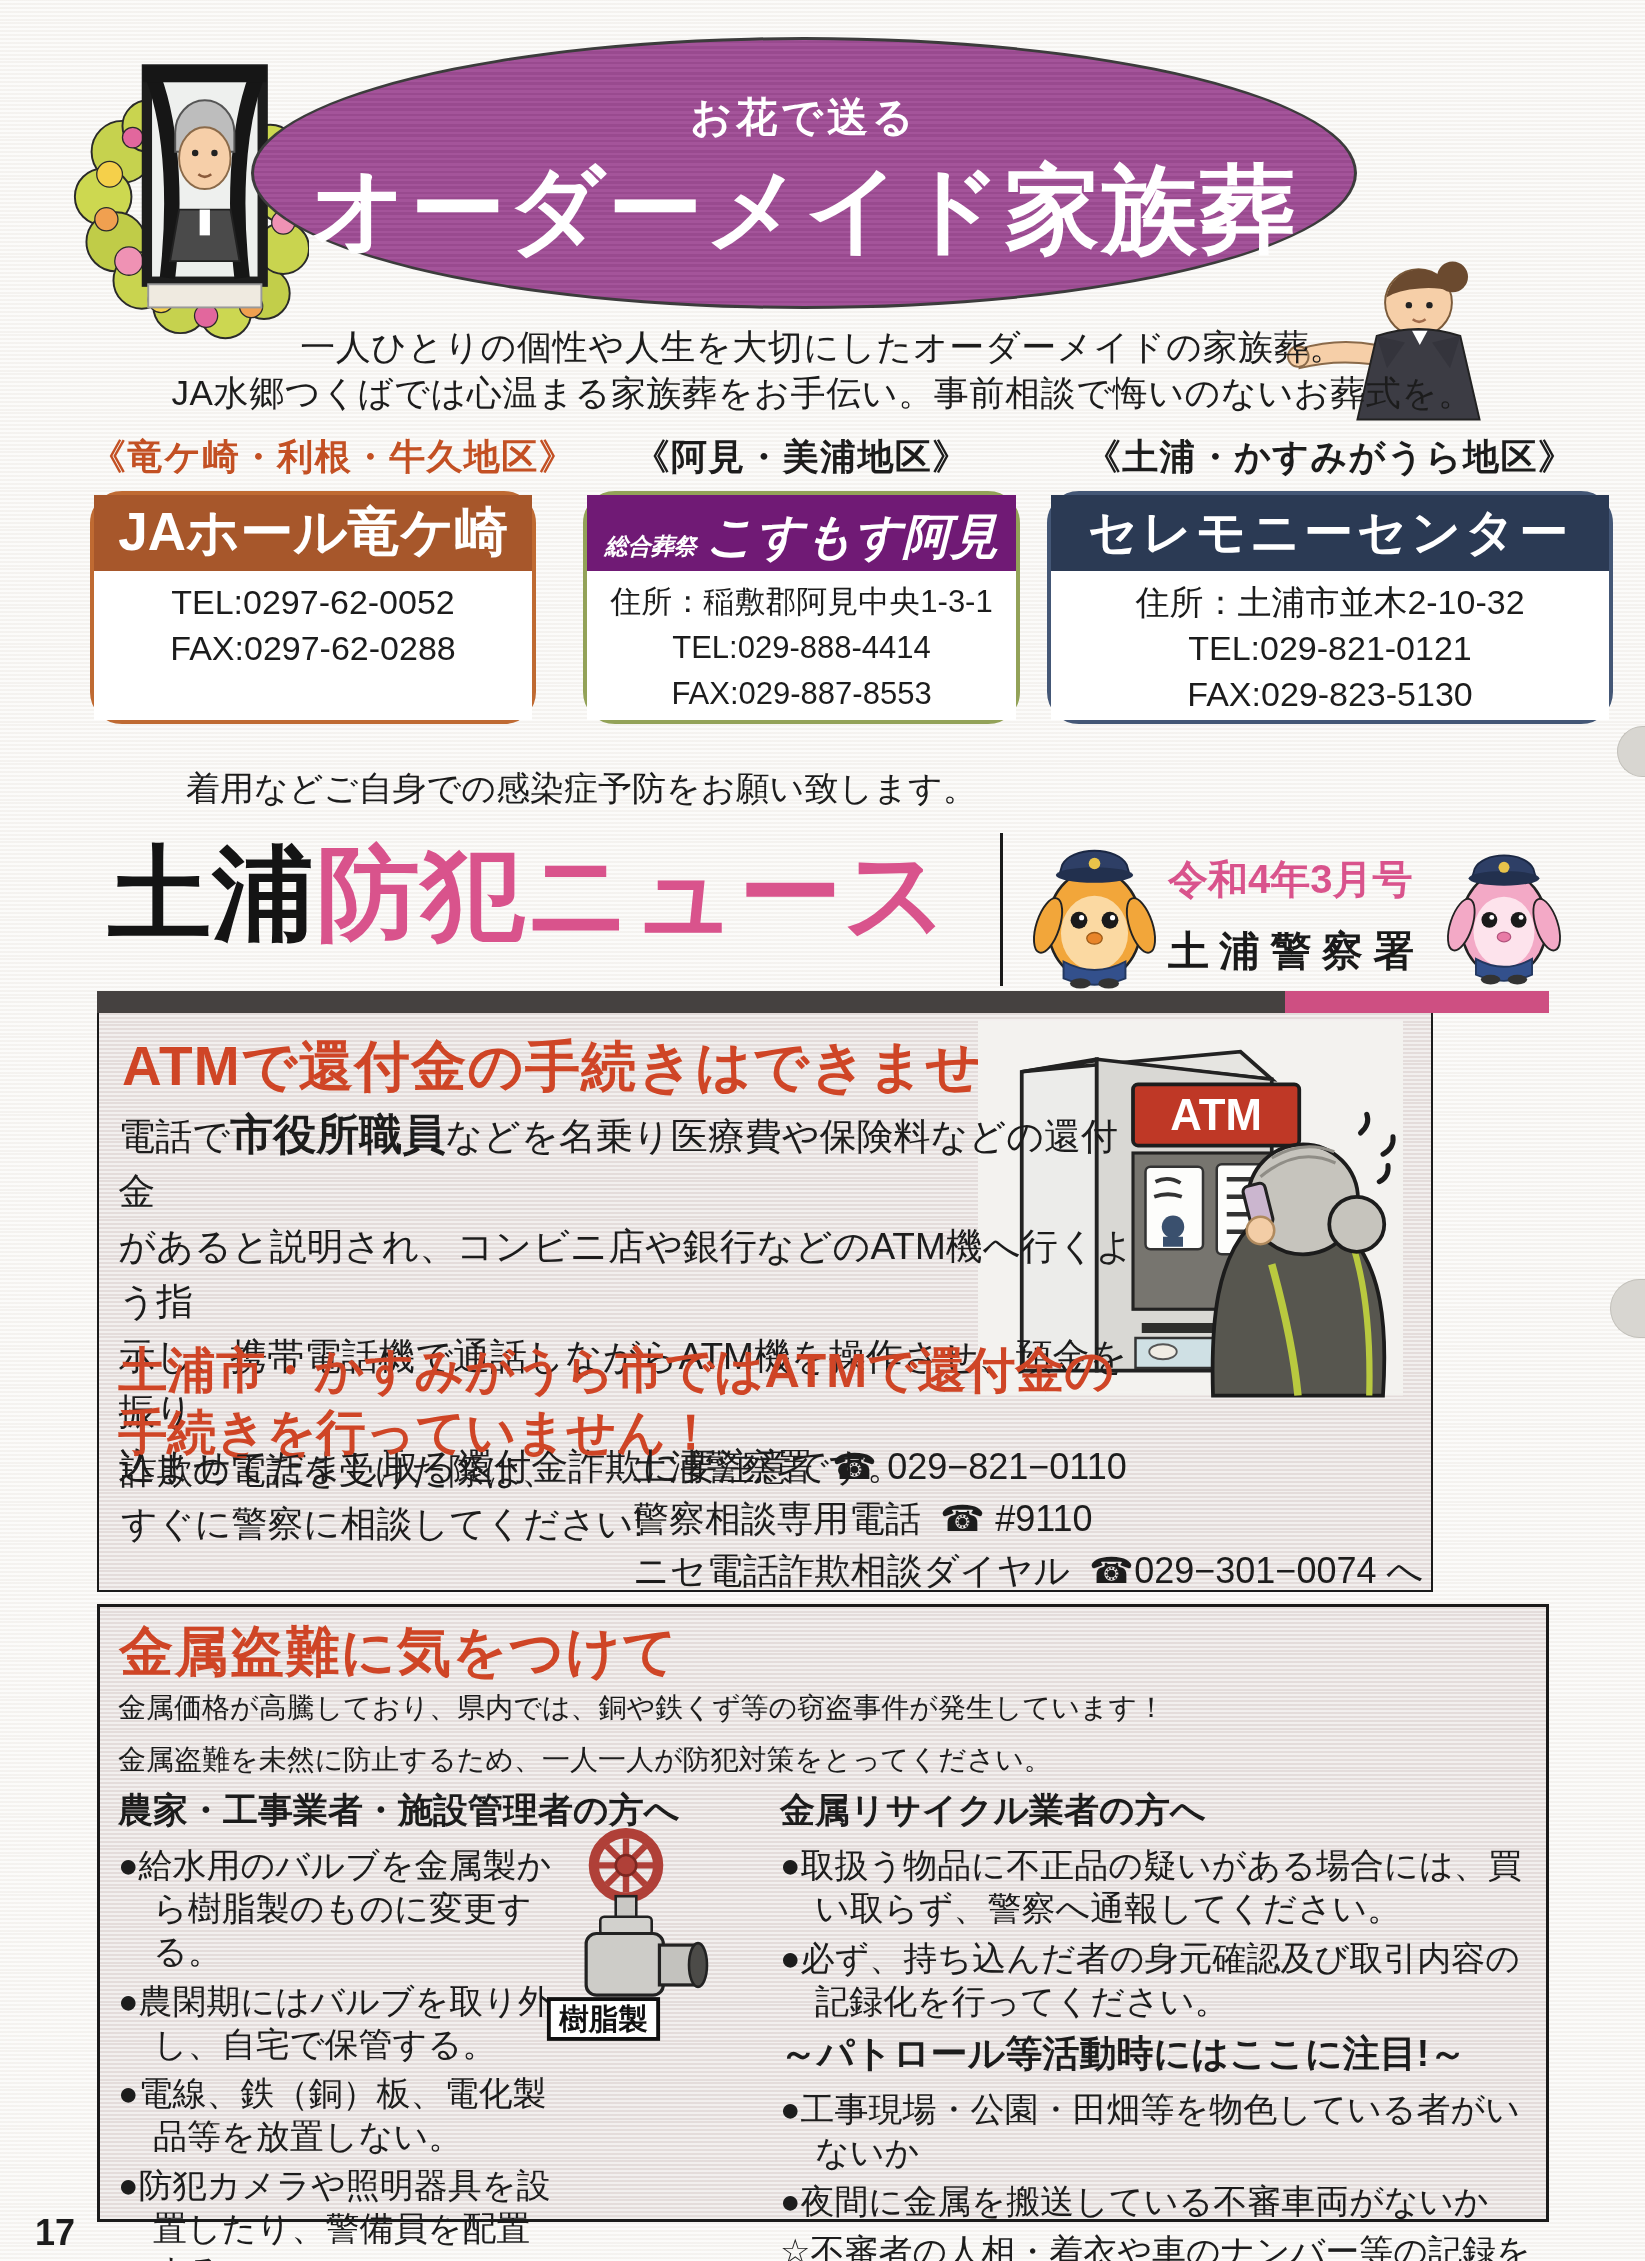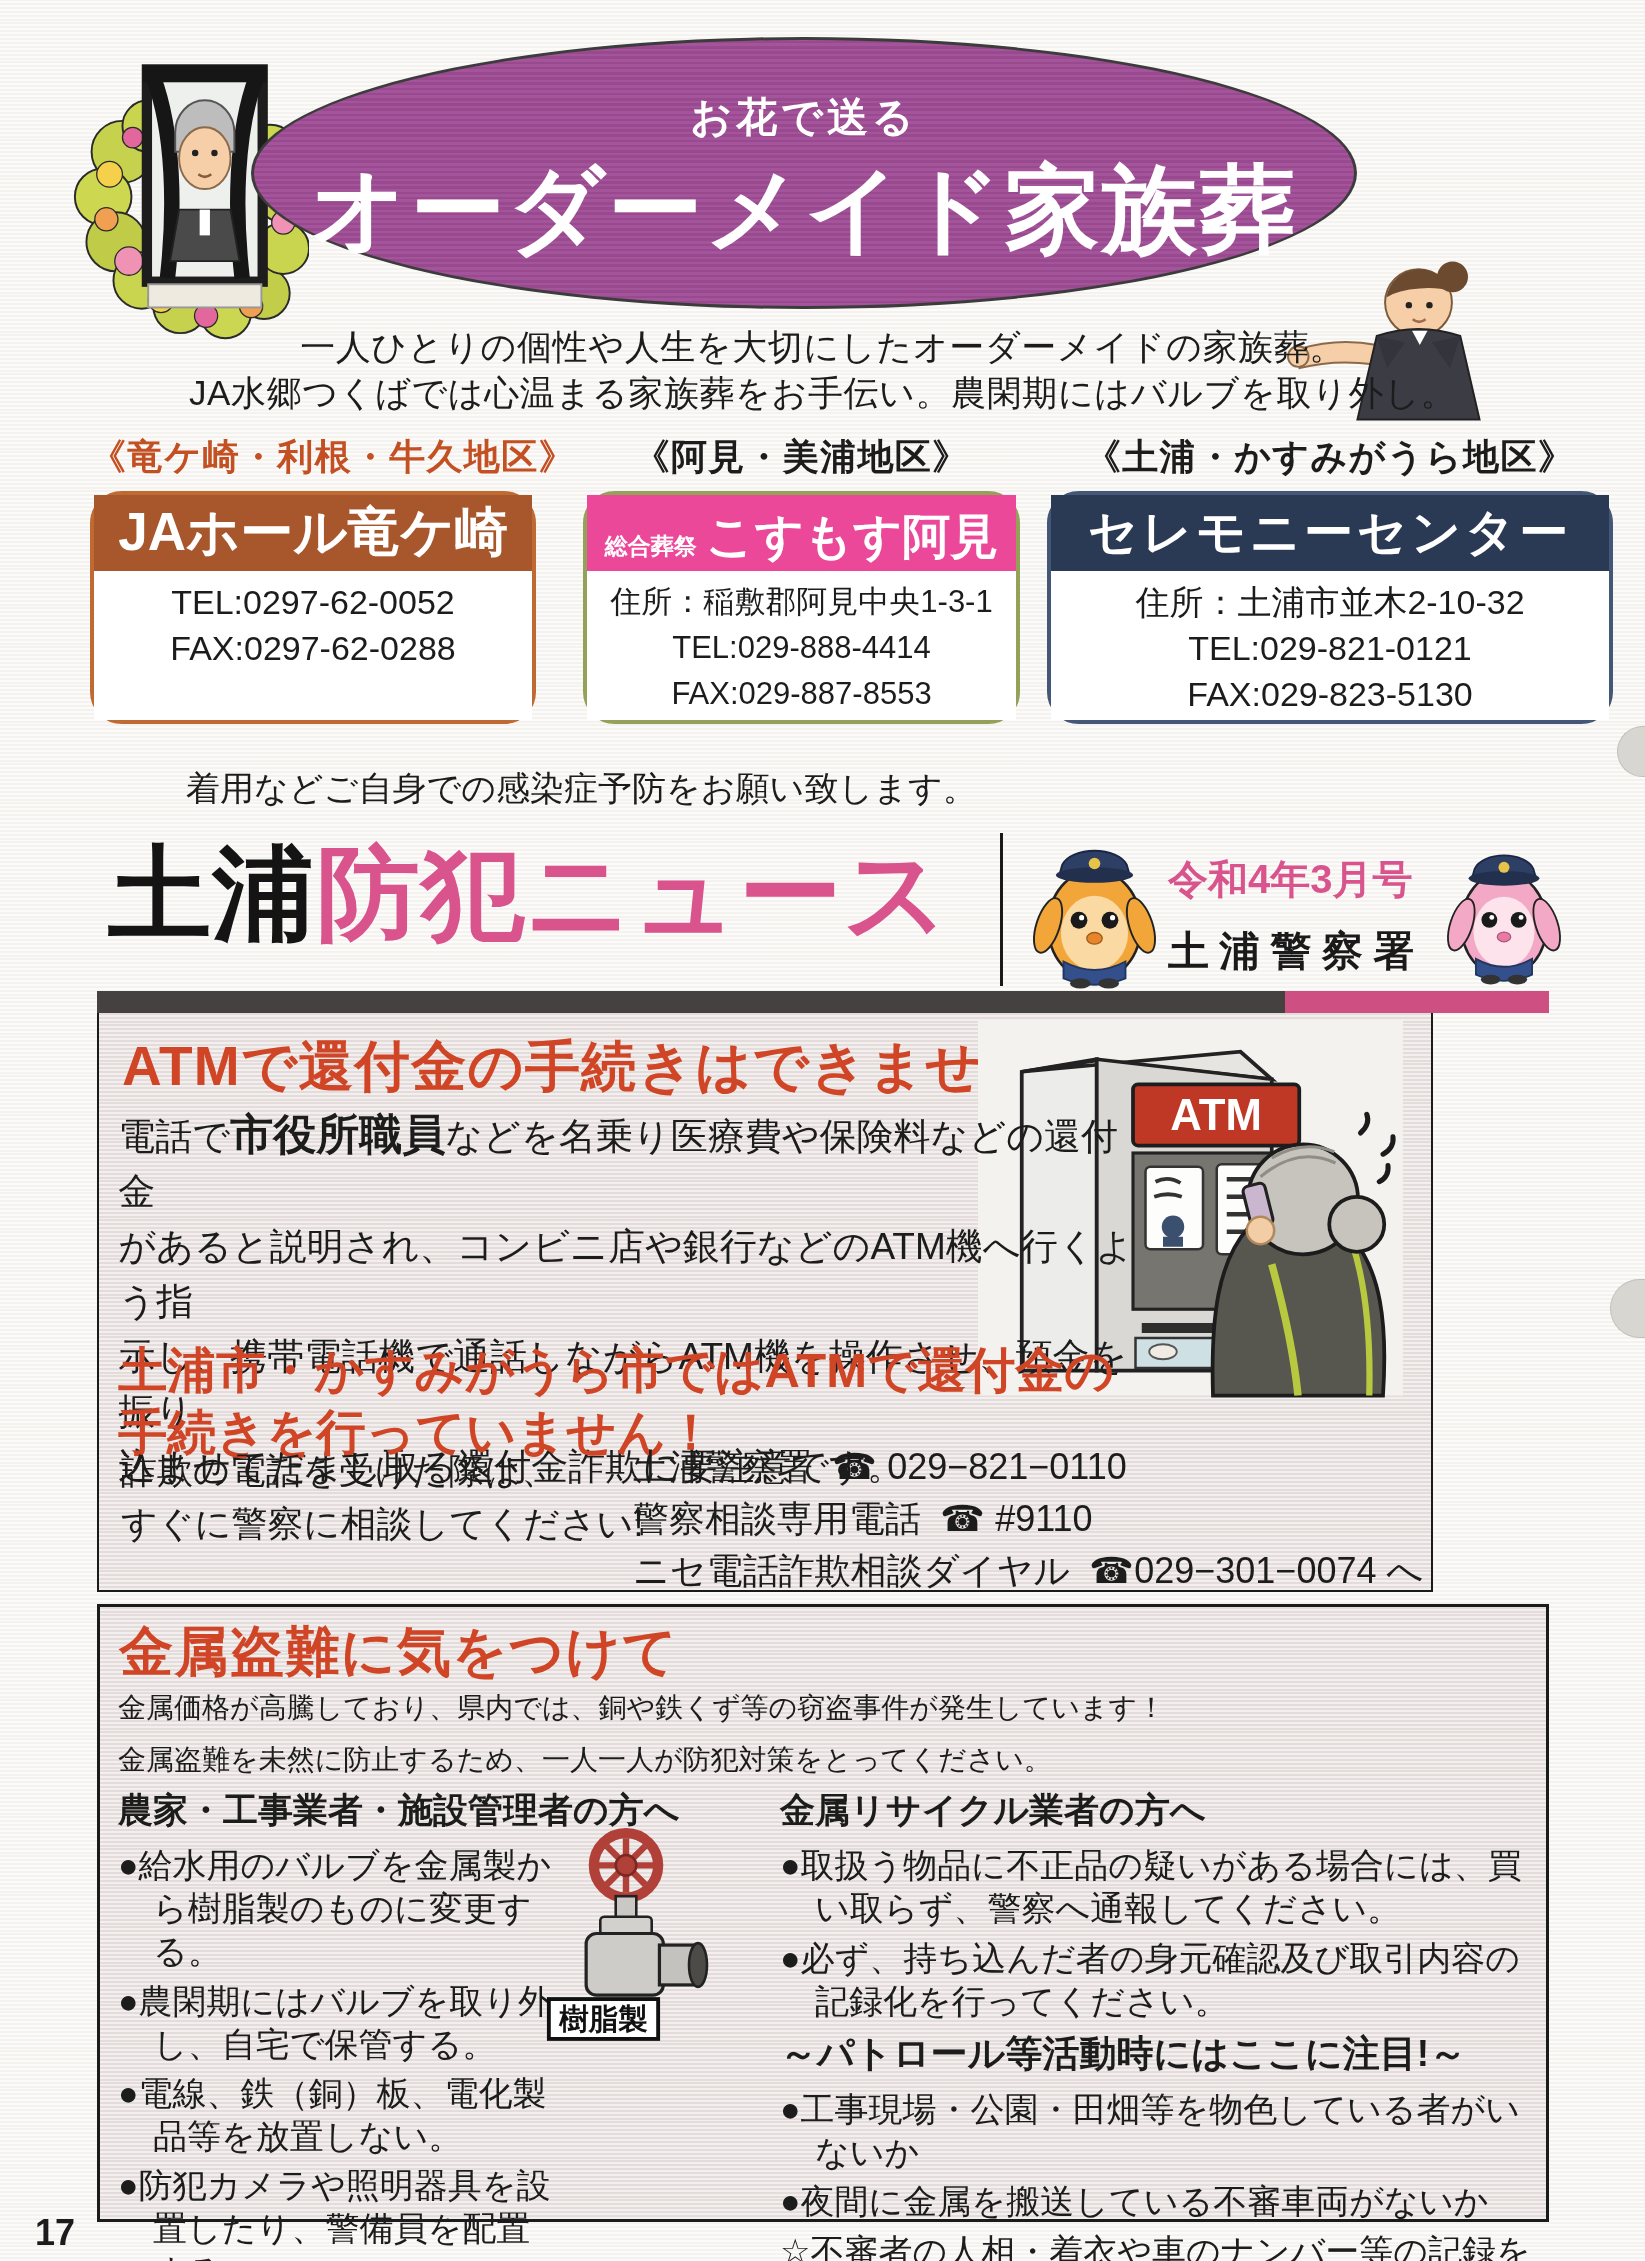--- a/index.html
+++ b/index.html
@@ -35,21 +35,21 @@
   .hall-body{background:#fff;text-align:center;padding-top:7.7px;}
   .hall-body div{line-height:46px;white-space:nowrap;}
   .hall1{left:90px;top:433px;width:446px;}
   .hall1 .hall-region{color:#c35023;}
   .hall1 .hall-box{border-color:#bf6a32;}
   .hall1 .hall-head{background:#a7572b;}
   .hall1 .hall-name{font-size:53px;}
   .hall1 .hall-body{font-size:34px;height:141px;}
   .hall2{left:583px;top:433px;width:437px;}
   .hall2 .hall-box{border-color:#93a258;}
-  .hall2 .hall-head{background:#ec4899;}
+  .hall2 .hall-head{background:#701a75;font-style:italic;}
   .hall2 .hall-name{font-size:48px;margin-top:8px;}
   .hall2 .hall-body{font-size:31px;height:141px;}
   .hall3{left:1047px;top:433px;width:566px;}
   .hall3 .hall-box{border-color:#445776;}
   .hall3 .hall-head{background:#2b3a54;}
   .hall3 .hall-name{font-size:49px;letter-spacing:3.9px;}
   .hall3 .hall-body{font-size:34px;height:141px;}
 
   .covid1{left:147px;top:721px;font-size:34px;}
   .covid2{left:186px;top:766px;font-size:34px;}
@@ -166,21 +166,21 @@
         <circle cx="232" cy="92" r="5" fill="#222"></circle>
       <path d="M206,114 q10,8 20,0" fill="none" stroke="#a06a4a" stroke-width="4"></path>
       <path d="M150,140 q65,-22 130,0 l30,130 h-190 z" fill="#3c3c44" stroke="#222" stroke-width="3"></path>
       <path d="M205,132 l12,22 l12,-22 z" fill="#fff"></path>
       <path d="M150,140 l44,10 l-28,40 z" fill="#34343c"></path>
       <path d="M280,140 l-44,10 l28,40 z" fill="#34343c"></path>
     </svg>
   </div>
 
   <div class="abs intro1">一人ひとりの個性や人生を大切にしたオーダーメイドの家族葬。</div>
-  <div class="abs intro2">JA水郷つくばでは心温まる家族葬をお手伝い。農閑期にはバルブを取り外し。</div>
+  <div class="abs intro2">JA水郷つくばでは心温まる家族葬をお手伝い。事前相談で悔いのないお葬式を。</div>
 
   <div class="hall hall1">
     <div class="hall-region">《竜ケ崎・利根・牛久地区》</div>
     <div class="hall-box">
       <div class="hall-head">
           <span class="hall-name">JAホール竜ケ崎</span>
         </div>
       <div class="hall-body">
         <div>TEL:0297-62-0052</div>
         <div>FAX:0297-62-0288</div>

